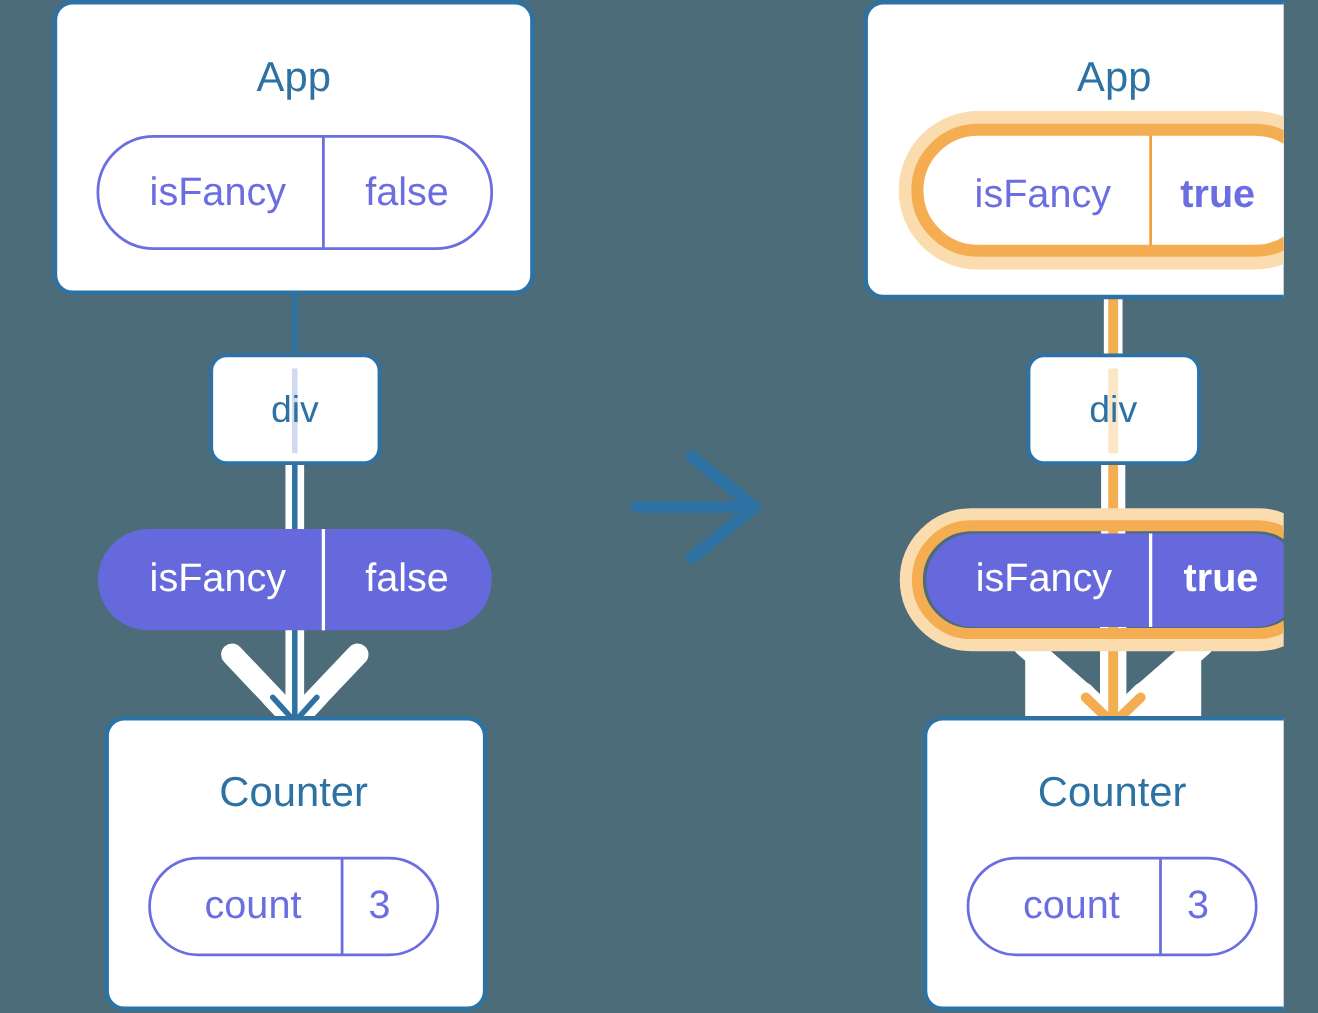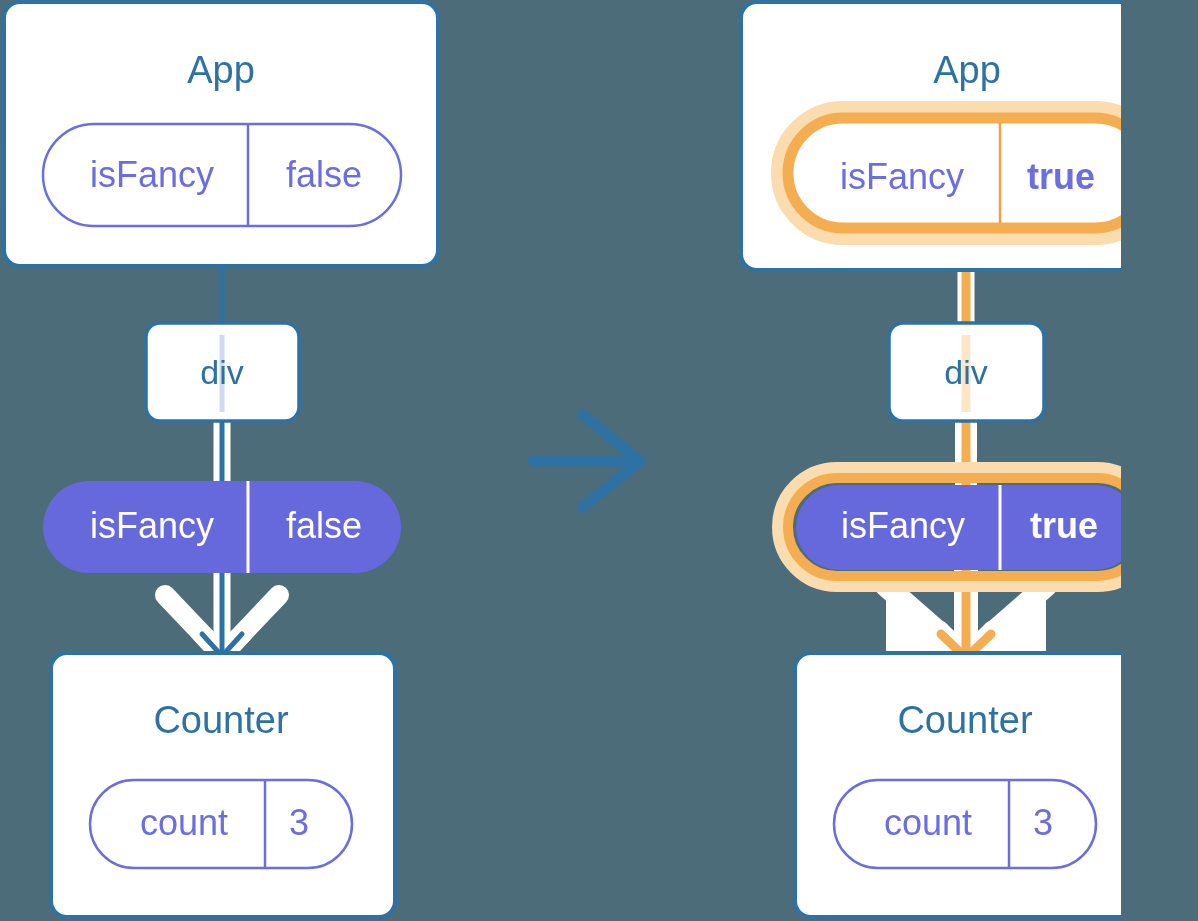--- a/index.html
+++ b/index.html
@@ -8,20 +8,21 @@
     padding: 0;
     background: #4c6c7a;
   }
   #stage {
     position: relative;
     width: 1121px;
     height: 921px;
     background: #4c6c7a;
     font-family: "Liberation Sans", sans-serif;
     overflow: hidden;
+    margin-left: 46px;
   }
   #stage svg {
     position: absolute;
     top: 0;
     left: 0;
     width: 1198px;
     height: 921px;
     display: block;
   }
   text { dominant-baseline: middle; }

